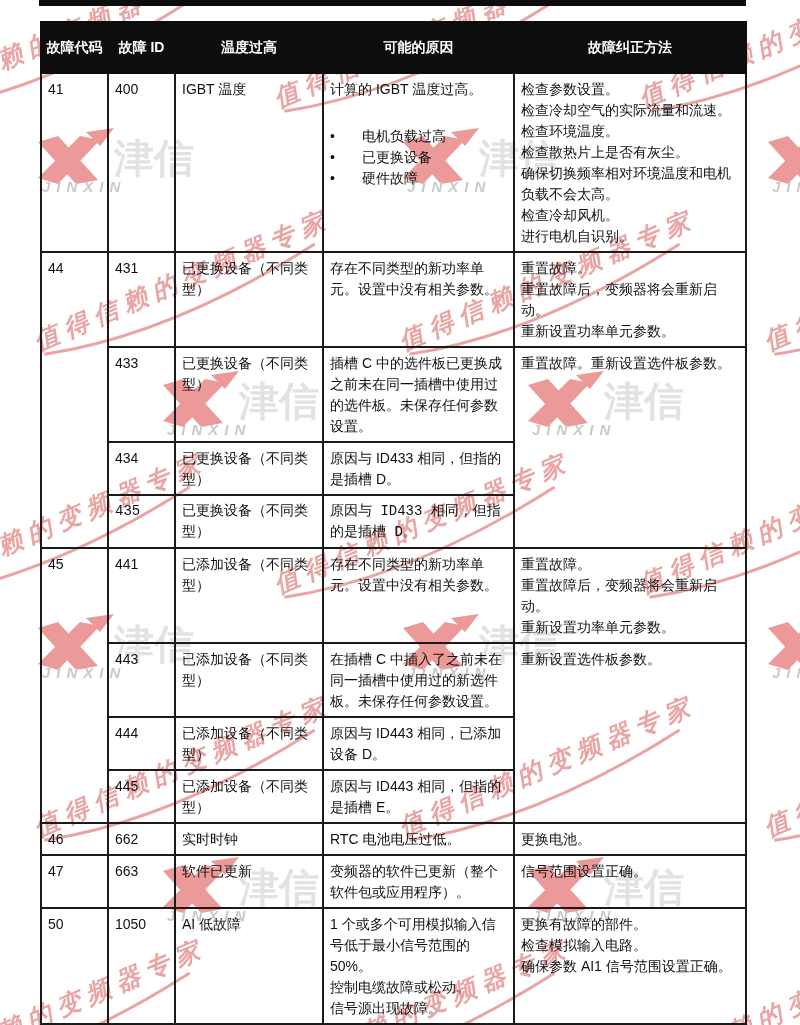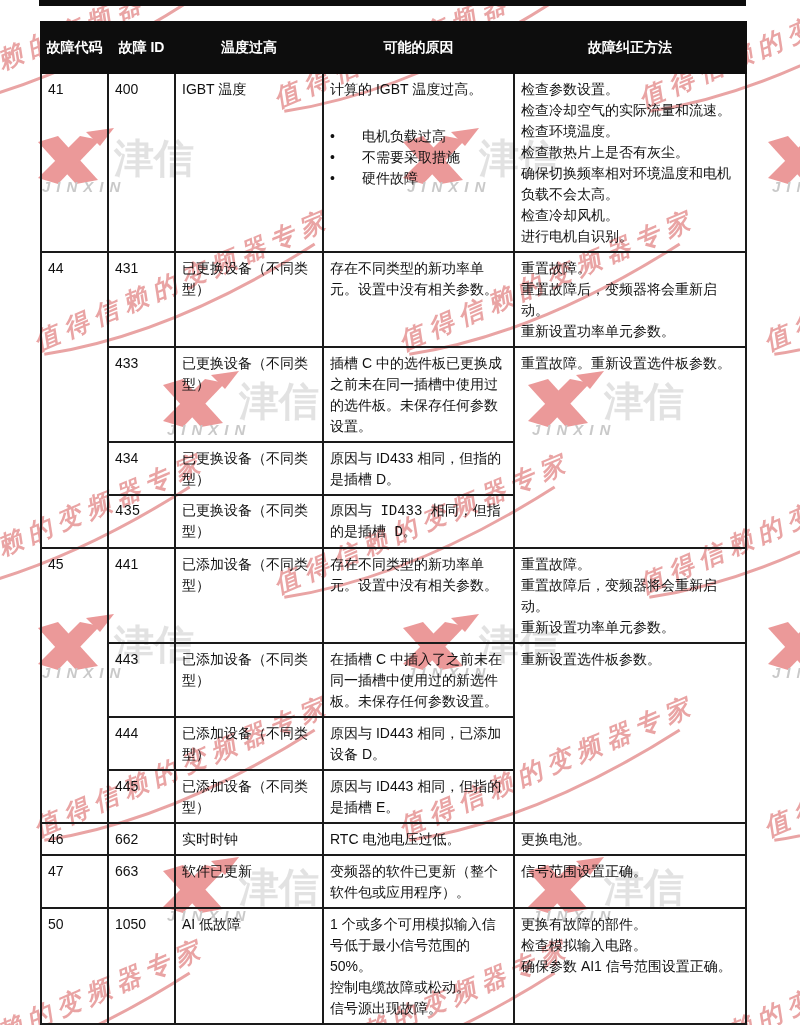--- a/index.html
+++ b/index.html
@@ -259,21 +259,21 @@
           <td>IGBT 温度</td>
           <td>
             <div class="cause-p">计算的 IGBT 温度过高。</div>
             <div class="bullets">
               <div class="bullet">
                 <span class="dot">•</span>
                 <span class="btxt">电机负载过高</span>
               </div>
               <div class="bullet">
                 <span class="dot">•</span>
-                <span class="btxt">不需要采取措施</span>
+                <span class="btxt">已更换设备</span>
               </div>
               <div class="bullet">
                 <span class="dot">•</span>
                 <span class="btxt">硬件故障</span>
               </div>
             </div>
           </td>
           <td>
             <div class="fix-line">检查参数设置。</div>
             <div class="fix-line">检查冷却空气的实际流量和流速。</div>

